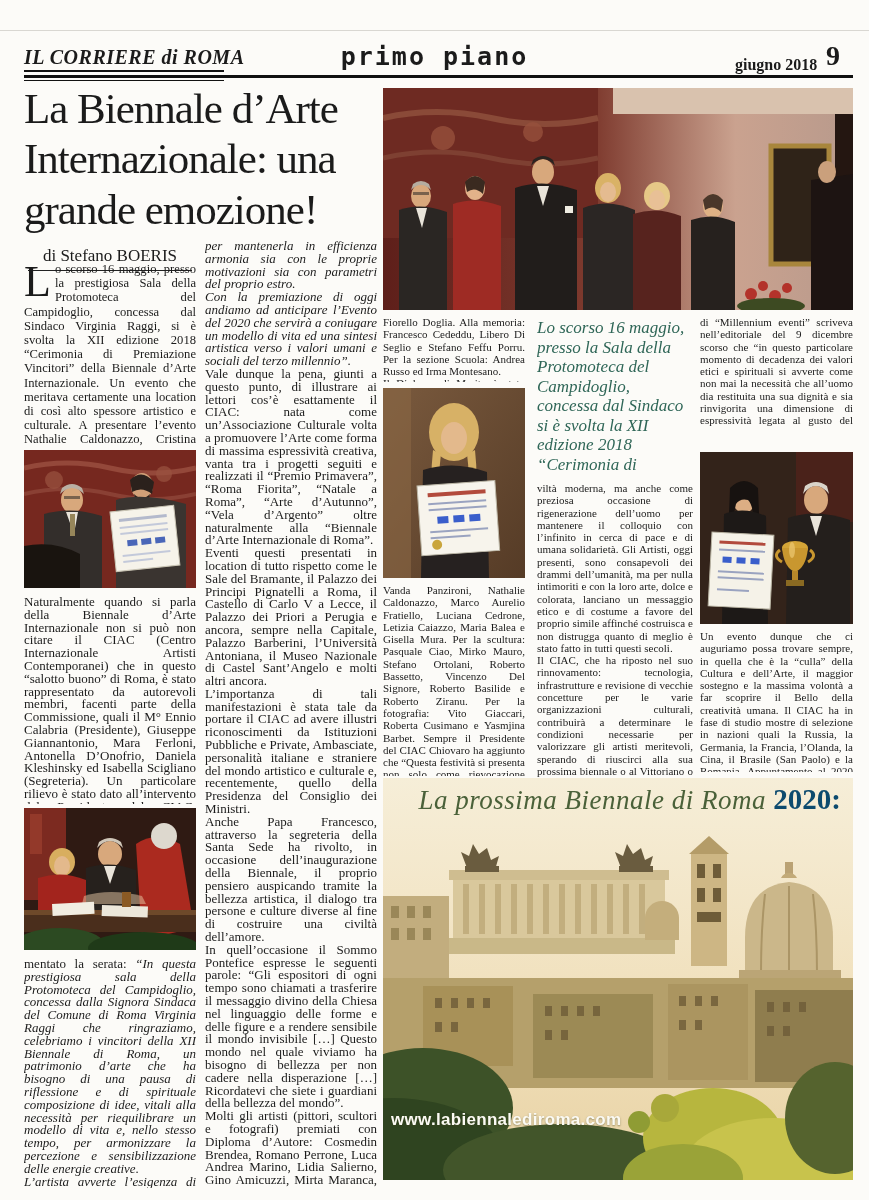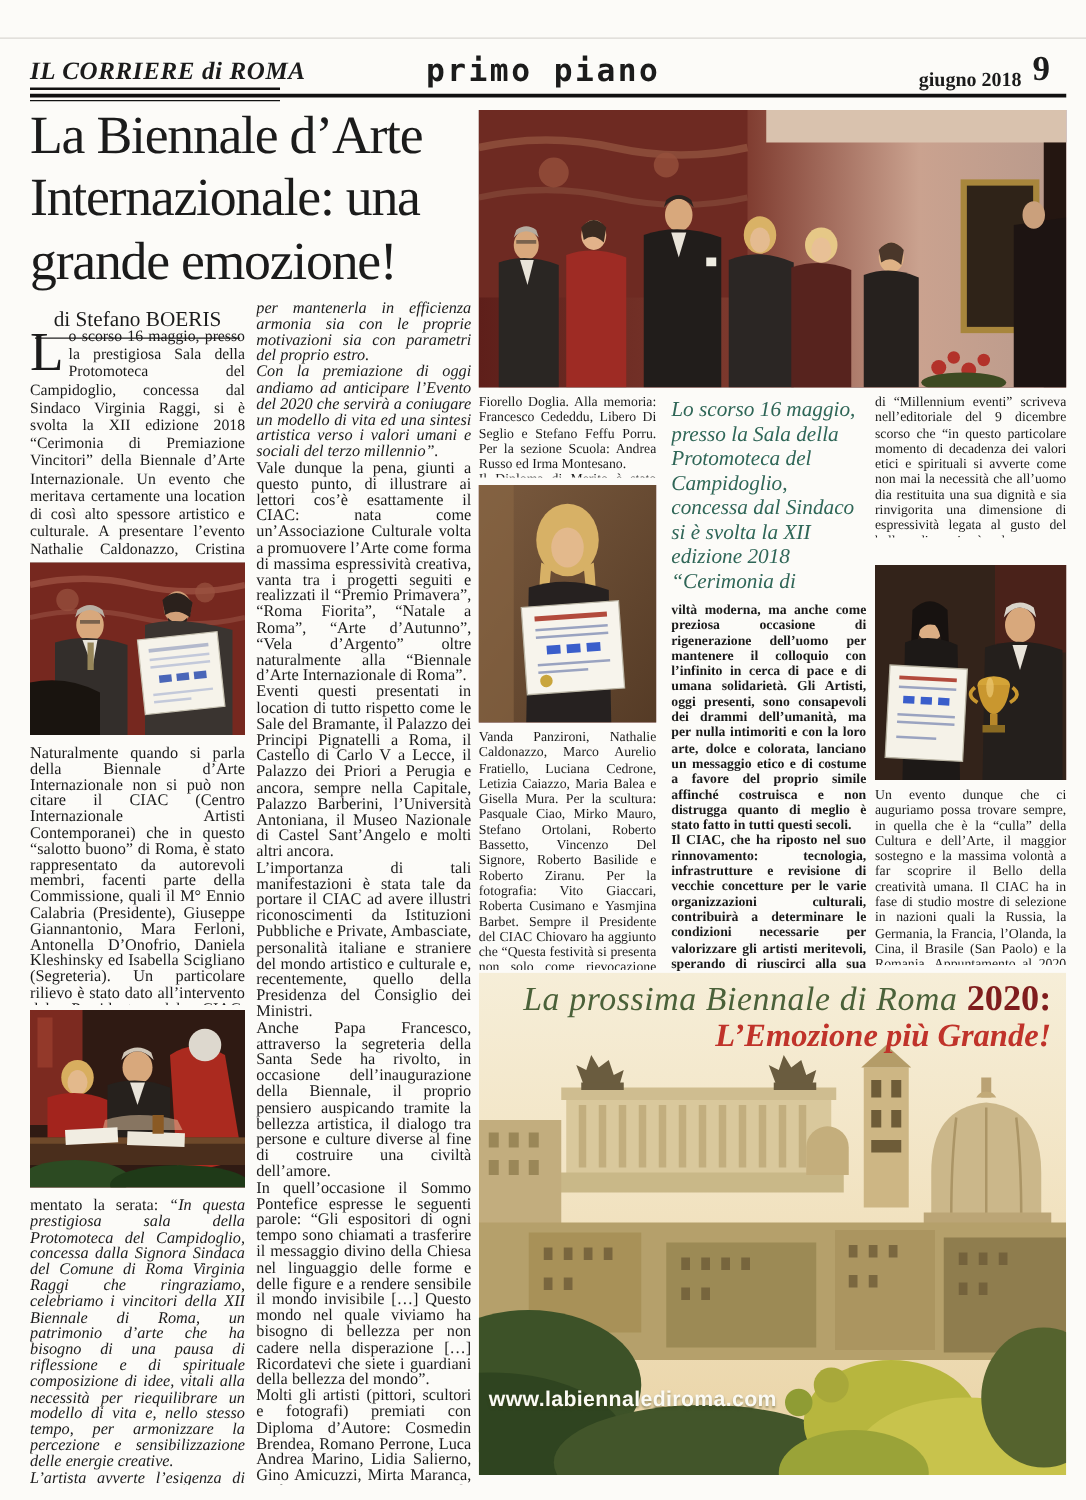--- a/index.html
+++ b/index.html
@@ -36,21 +36,21 @@
   .pull-quote{font-size:17px;line-height:19.5px;font-style:italic;color:#2f6657;
         text-align:left;overflow:hidden;}
 
   .photo{overflow:hidden;background:#5a241c;}
   .photo svg{display:block;}
 
   
   .banner{left:383px;top:778px;width:470px;height:402px;overflow:hidden;}
   .banner-title{position:absolute;right:12px;top:6px;text-align:right;line-height:1.05;width:440px;}
   .bt-green{font-size:27px;font-style:italic;color:#4a6139;letter-spacing:.5px;margin-top:44px;}
-  .bt-year{font-size:29px;font-weight:700;color:#7f1d1d;}
+  .bt-year{font-size:29px;font-weight:700;color:#0c4a6e;}
   .bt-line2{font-size:26px;font-weight:700;font-style:italic;color:#c0332a;margin-top:1px;}
   .banner-url{position:absolute;left:8px;top:332px;color:#fbfaf4;
         font-family:"Liberation Sans",sans-serif;font-weight:700;font-size:17px;
         text-shadow:0 1px 2px rgba(60,60,20,.5);letter-spacing:.3px;}
 </style>
 </head>
 <body>
 
 <div class="page">
   <div class="abs scan-top"></div>
@@ -238,21 +238,21 @@
       </g>
     </svg>
   </div>
 
   <div class="abs txt rtxt" style="left:383px;top:584px;width:142px;height:192px;">
     <p>Vanda Panzironi, Nathalie Caldonazzo, Marco Aurelio Fratiello, Luciana Cedrone, Letizia Caiazzo, Maria Balea e Gisella Mura. Per la scultura: Pasquale Ciao, Mirko Mauro, Stefano Ortolani, Roberto Bassetto, Vincenzo Del Signore, Roberto Basilide e Roberto Ziranu. Per la fotografia: Vito Giaccari, Roberta Cusimano e Yasmjina Barbet. Sempre il Presidente del CIAC Chiovaro ha aggiunto che “Questa festività si presenta non solo come rievocazione sociale di un evento culturale che profondamente ha inciso ed incide nella ci-</p>
   </div>
 
   <div class="abs pull-quote" style="left:537px;top:318px;width:156px;height:156px;">Lo scorso 16 maggio, presso la Sala della Protomoteca del Campidoglio, concessa dal Sindaco si è svolta la XII edizione 2018 “Cerimonia di Premiazione Vincitori”</div>
 
-  <div class="abs txt rtxt" style="left:537px;top:482px;width:156px;height:296px;font-weight:bold;">
+  <div class="abs txt rtxt" style="left:537px;top:482px;width:156px;height:296px;">
     <p>viltà moderna, ma anche come preziosa occasione di rigenerazione dell’uomo per mantenere il colloquio con l’infinito in cerca di pace e di umana solidarietà. Gli Artisti, oggi presenti, sono consapevoli dei drammi dell’umanità, ma per nulla intimoriti e con la loro arte, dolce e colorata, lanciano un messaggio etico e di costume a favore del proprio simile affinché costruisca e non distrugga quanto di meglio è stato fatto in tutti questi secoli.</p>
     <p>Il CIAC, che ha riposto nel suo rinnovamento: tecnologia, infrastrutture e revisione di vecchie concetture per le varie organizzazioni culturali, contribuirà a determinare le condizioni necessarie per valorizzare gli artisti meritevoli, sperando di riuscirci alla sua prossima biennale o al Vittoriano o in altra prestigiosa sede, per appagare la loro vena artistica e per farla conoscere al mondo intero”.</p>
 
   </div>
 
   <div class="abs txt rtxt" style="left:700px;top:316px;width:153px;height:114px;">
     <p>di “Millennium eventi” scriveva nell’editoriale del 9 dicembre scorso che “in questo particolare momento di decadenza dei valori etici e spirituali si avverte come non mai la necessità che all’uomo dia restituita una sua dignità e sia rinvigorita una dimensione di espressività legata al gusto del bello di cui è da sempre portatore”.</p>
   </div>
 
   <div class="abs photo" style="left:700px;top:452px;width:153px;height:172px;">
@@ -401,17 +401,16 @@
       <ellipse cx="180" cy="392" rx="120" ry="46" fill="#42552a"></ellipse>
       <ellipse cx="330" cy="360" rx="70" ry="50" fill="#b7b63e"></ellipse>
       <ellipse cx="390" cy="390" rx="90" ry="50" fill="#c8c34c"></ellipse>
       <ellipse cx="300" cy="400" rx="60" ry="34" fill="#9aa338"></ellipse>
       <ellipse cx="452" cy="340" rx="50" ry="56" fill="#55632e"></ellipse>
       <circle cx="282" cy="330" r="14" fill="#a8a83a"></circle>
       <circle cx="256" cy="344" r="11" fill="#8f9c34"></circle>
     </svg>
     <div class="banner-title">
       <span class="bt-green">La prossima Biennale di Roma </span><span class="bt-year">2020:</span>
-      <div class="bt-line2">L’Emozione più Grande!</div>
     </div>
     <div class="banner-url">www.labiennalediroma.com</div>
   </div>
 </div>
 
 </body></html>

